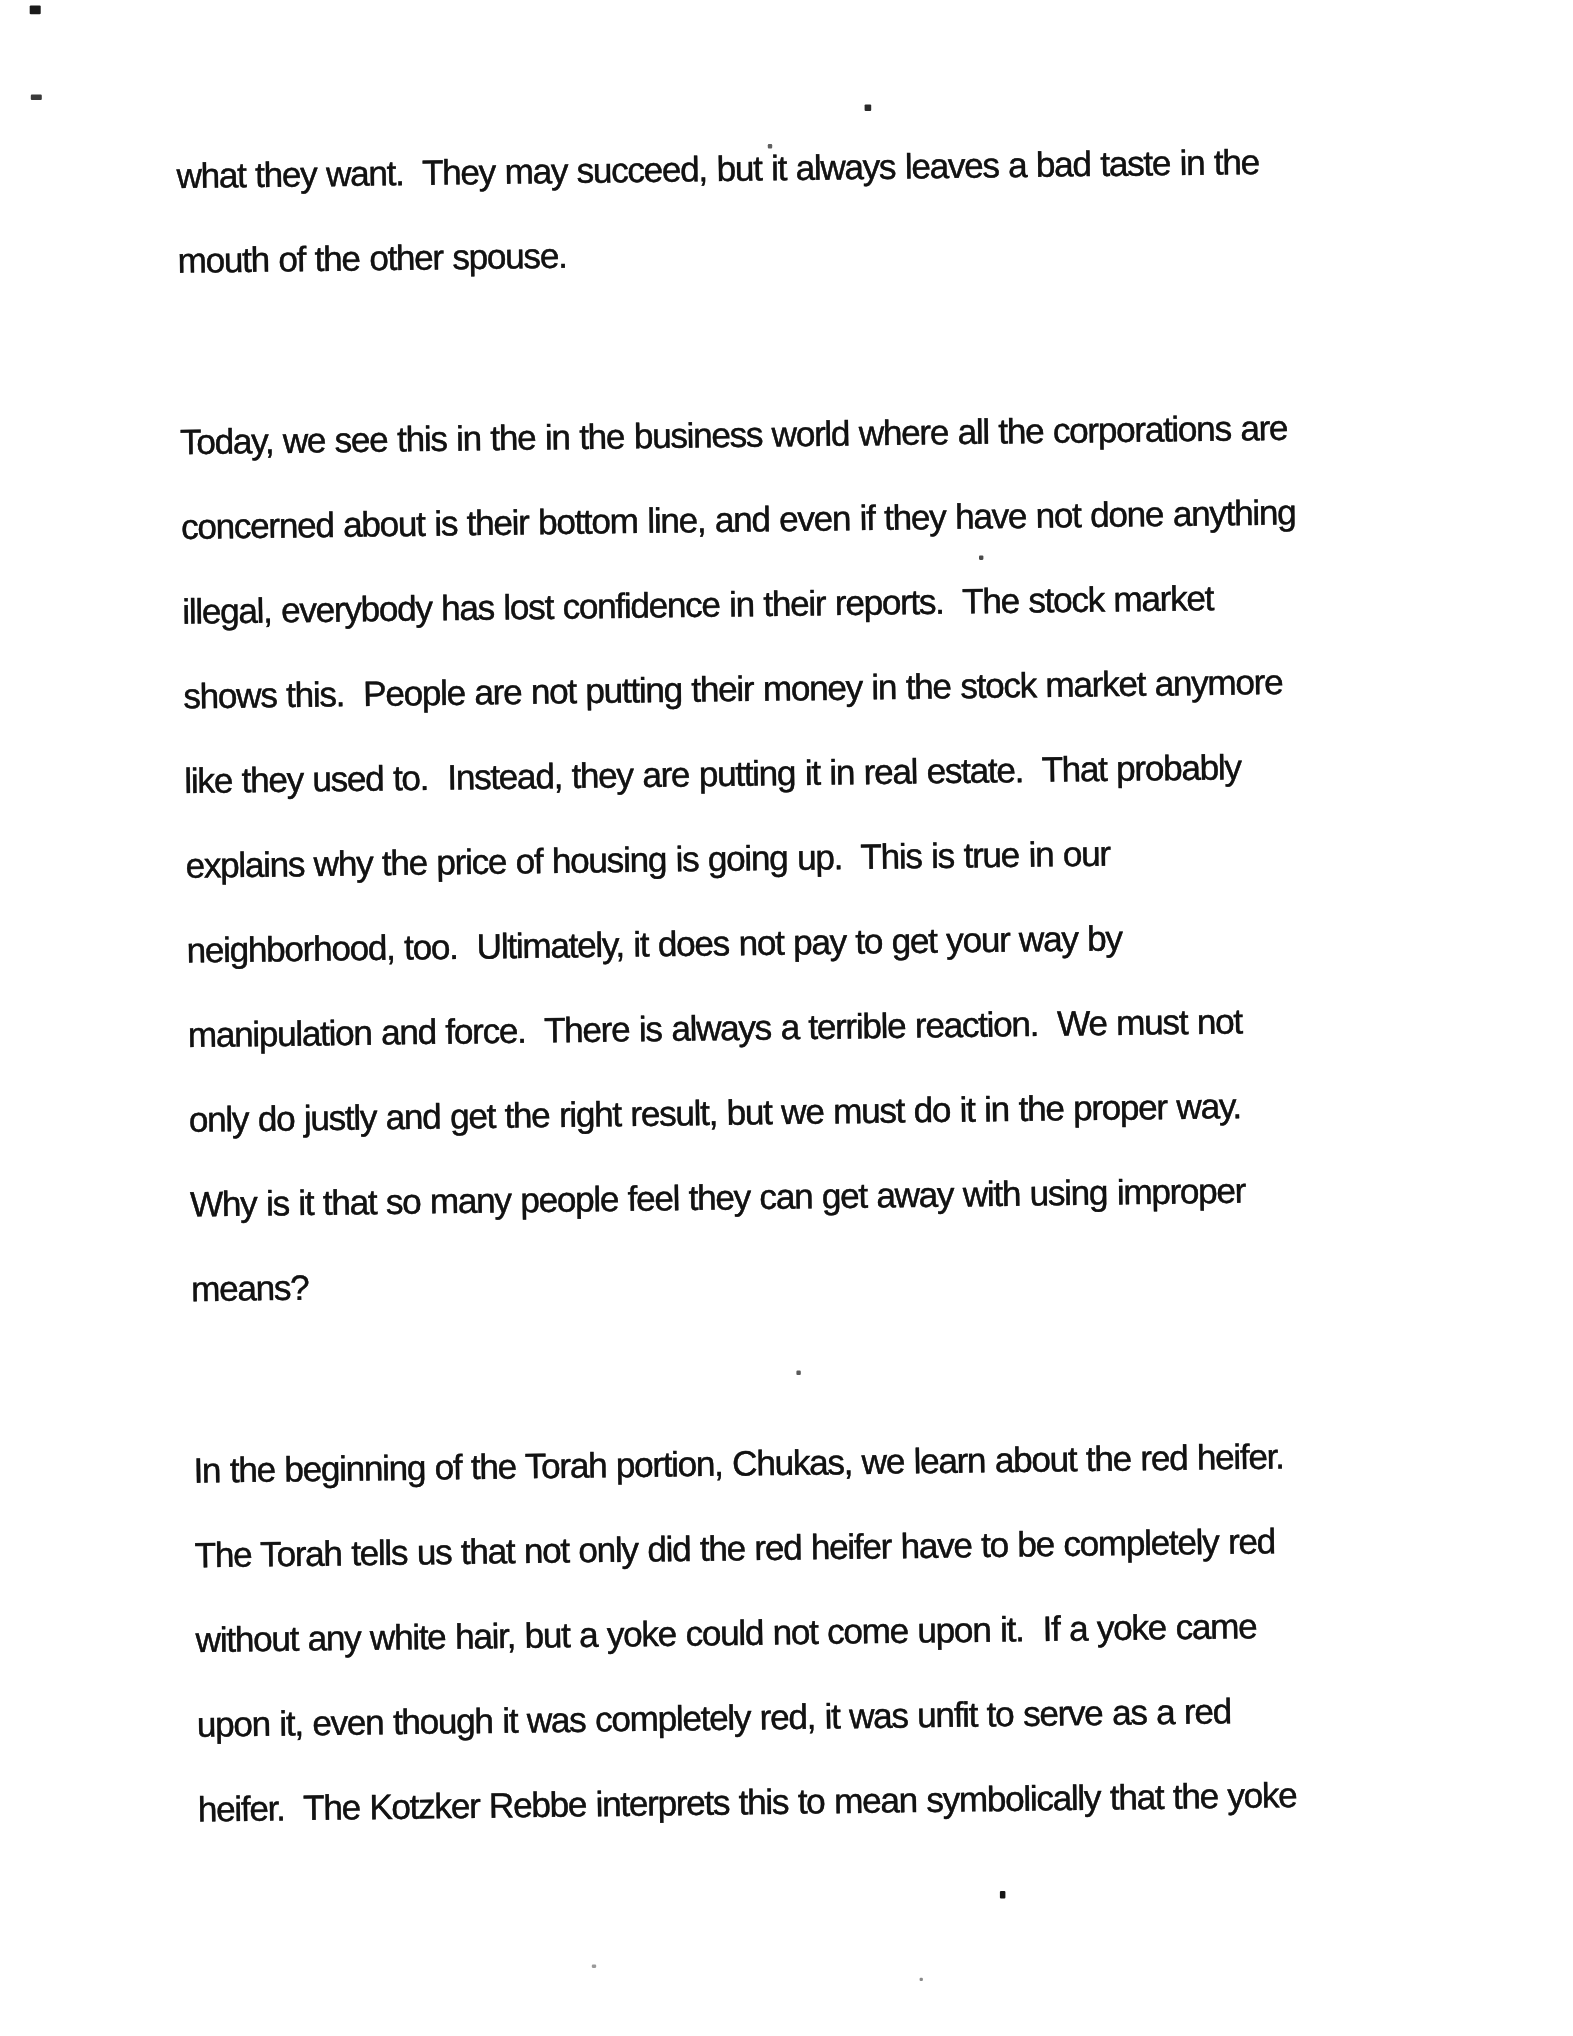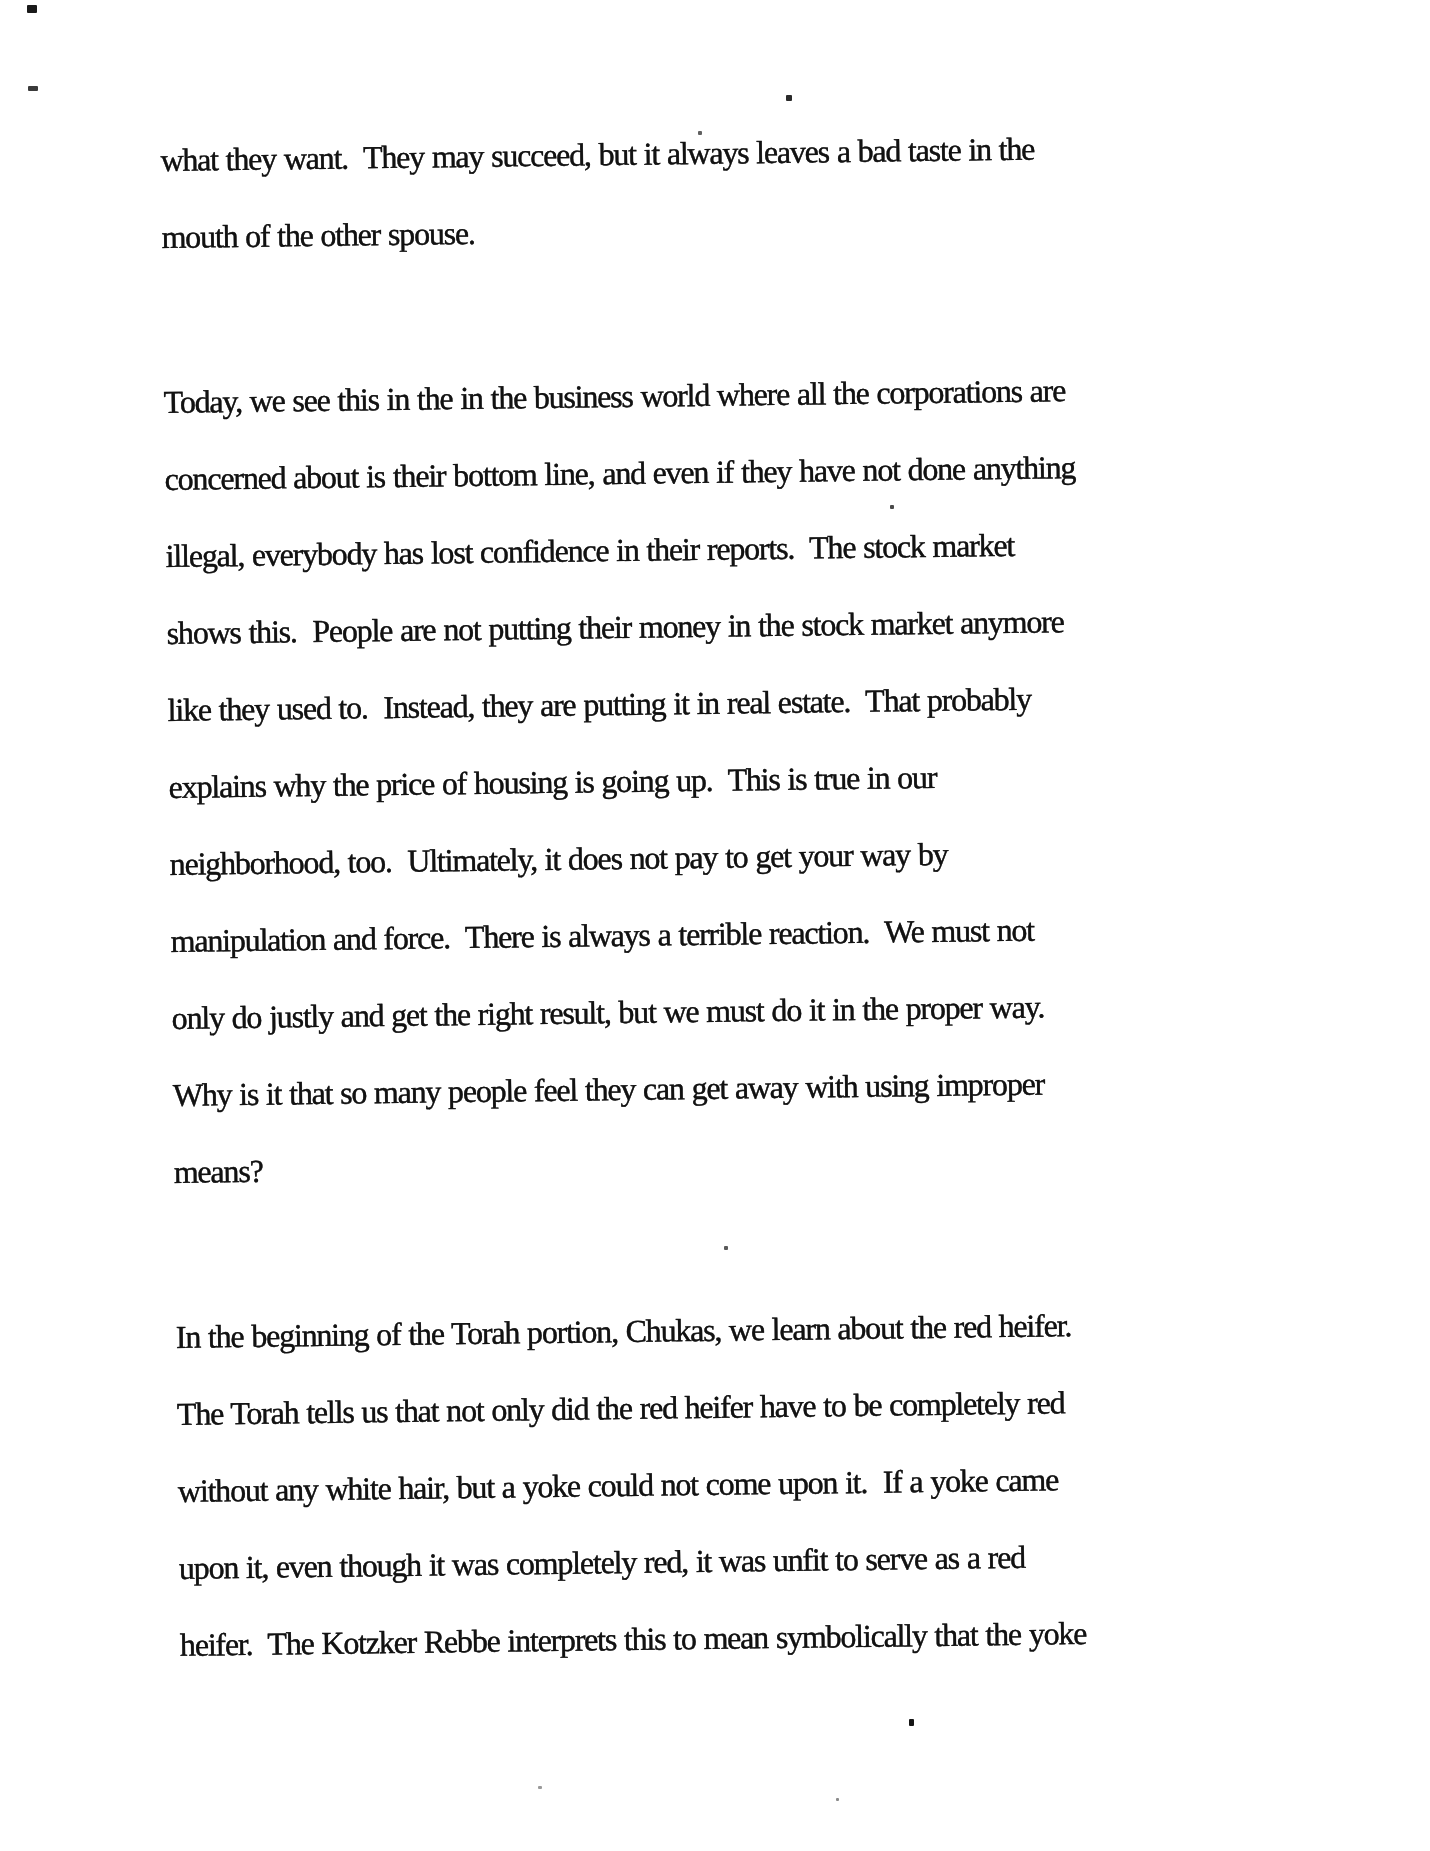--- a/index.html
+++ b/index.html
@@ -6,21 +6,21 @@
     margin: 0;
     padding: 0;
     background: #ffffff;
   }
   .page {
     position: relative;
     width: 1430px;
     height: 1851px;
     background: #ffffff;
     overflow: hidden;
-    font-family: Liberation Serif, serif;
+    font-family: Liberation Sans, sans-serif;
     border-radius: 28px;
   }
   .doc-text {
     position: absolute;
     left: 160px;
     top: 122px;
     width: 1080px;
     transform: rotate(-0.75deg);
     transform-origin: 0 0;
     color: #121212;

